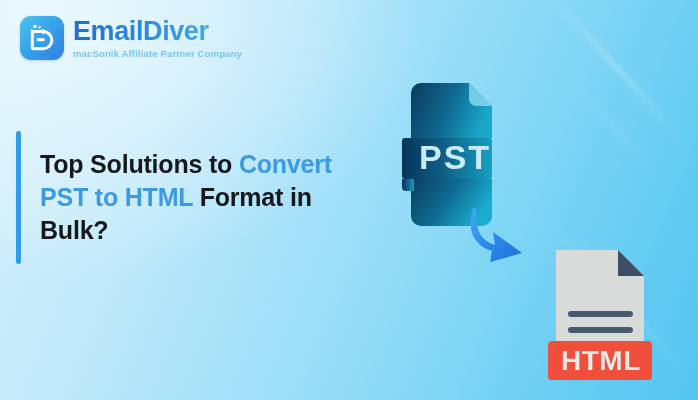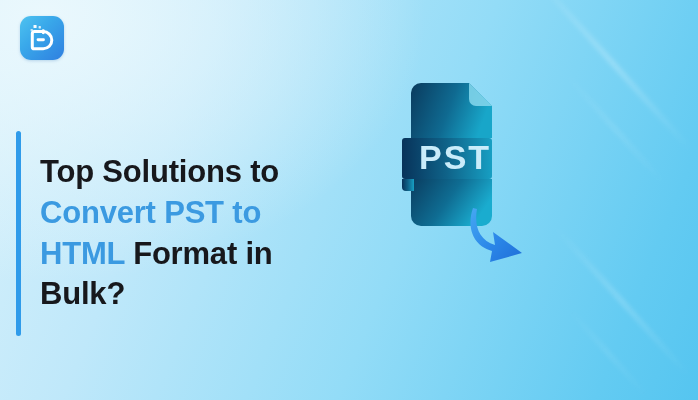--- a/index.html
+++ b/index.html
@@ -83,21 +83,21 @@
     align-items: stretch;
   }
   .accent-bar {
     width: 5px;
     border-radius: 3px;
     background: #2f9bea;
     margin-right: 19px;
     flex: 0 0 auto;
   }
   .headline {
-    font-size: 31px;
+    font-size: 25px;
     font-weight: 700;
     line-height: 1.32;
     color: #17181c;
     max-width: 310px;
     letter-spacing: -0.2px;
   }
   .headline .hl { color: #3b9ae1; }
 
   
   .pst-icon { position: absolute; left: 399px; top: 55px; margin-top: 28px; }
@@ -125,20 +125,24 @@
           <rect x="13.5" y="9.0" width="3.1" height="3.1" rx="0.6" opacity="0.95"></rect>
           <rect x="18.6" y="10.1" width="2.3" height="2.3" rx="0.5" opacity="0.8"></rect>
           <rect x="10.6" y="13.0" width="2.3" height="2.3" rx="0.5" opacity="0.7"></rect>
           <rect x="15.0" y="14.0" width="1.9" height="1.9" rx="0.4" opacity="0.6"></rect>
         </g>
         <path d="M14.2 15.6 h9.0 a8.6 8.6 0 0 1 0 17.2 h-9.0 a1.9 1.9 0 0 1 -1.9 -1.9 v-13.4 a1.9 1.9 0 0 1 1.9 -1.9 z" fill="none" stroke="#ffffff" stroke-width="3.0" stroke-linejoin="round"></path>
         <rect x="16.6" y="22.3" width="8.3" height="2.9" rx="1.4" fill="#ffffff"></rect>
         <rect x="21.8" y="13.2" width="2.9" height="5.0" rx="1.4" fill="#ffffff"></rect>
       </svg>
     </div>
+    <div class="logo-text">
+      <div class="logo-word">EmailDiver</div>
+      <div class="logo-tag">macSonik Affiliate Partner Company</div>
+    </div>
   </div>
 
   <div class="headline-wrap">
     <div class="accent-bar"></div>
     <h1 class="headline"><span>Top Solutions to </span><span class="hl">Convert</span><span> </span><span class="hl">PST to HTML</span><span> Format in Bulk?</span></h1>
   </div>
 
   <div class="pst-icon">
     <svg width="105" height="145" viewBox="0 0 105 145" aria-hidden="true">
       <defs>
@@ -185,14 +189,28 @@
                C 4 20, 9 34, 25 39
                L 23 26
                L 52 47
                L 20 56
                L 22 45
                C 1 39, -3 19, 3 2
                Z" fill="url(#arrGrad)"></path>
     </svg>
   </div>
 
+  <div class="html-icon">
+    <svg width="110" height="132" viewBox="0 0 110 132" aria-hidden="true">
+
+      <path d="M8 2 h62 l26 26 v98 h-88 z" fill="#d9dada"></path>
+
+      <path d="M70 2 l26 26 h-26 z" fill="#3d4d63"></path>
+
+      <rect x="20" y="63" width="65" height="6" rx="3" fill="#4a5a6e"></rect>
+      <rect x="20" y="79" width="65" height="6" rx="3" fill="#4a5a6e"></rect>
+
+      <rect x="0" y="93" width="104" height="39" rx="4" fill="#ef4f3b"></rect>
+      <text x="13" y="122" font-family="'Liberation Sans', sans-serif" font-size="28" font-weight="700" fill="#e9e9e9" letter-spacing="0.5">HTML</text>
+    </svg>
+  </div>
 
 </div>
 
 </body></html>

